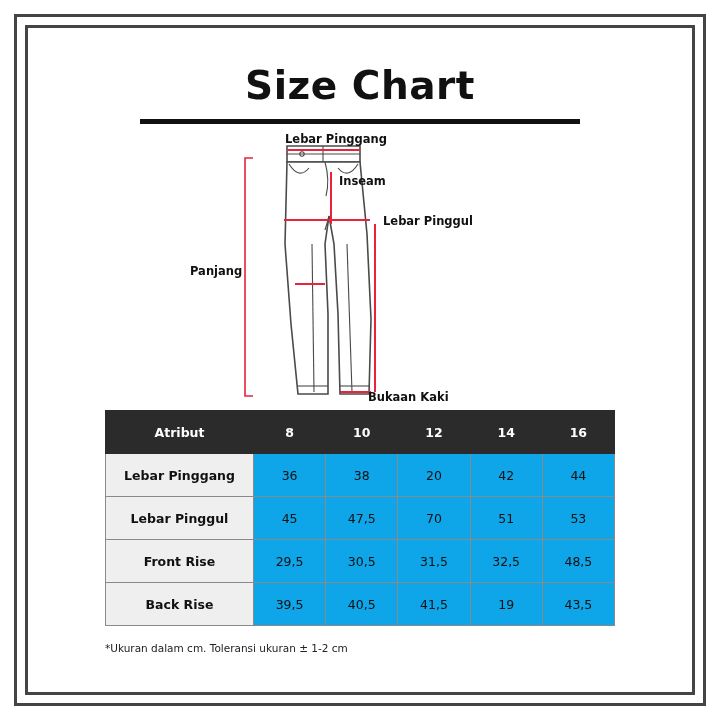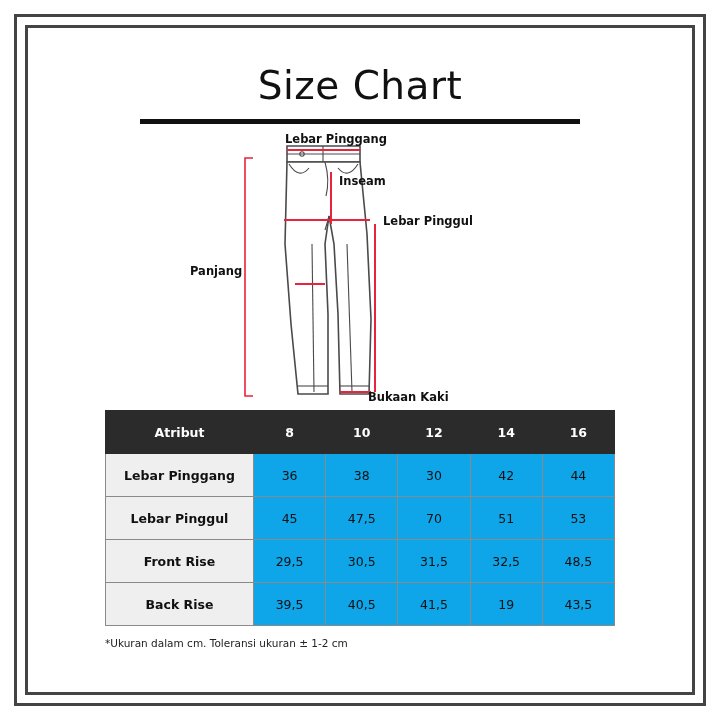--- a/index.html
+++ b/index.html
@@ -44,21 +44,21 @@
     position: absolute;
     left: 40px;
     top: 40px;
     right: 40px;
     bottom: 40px;
   }
 
   .title {
     text-align: center;
     font-size: 39px;
-    font-weight: normal;
+    font-weight: bold;
     letter-spacing: 0.5px;
     margin-top: 23px;
     color: #111111;
     font-family: "DejaVu Sans", sans-serif;
   }
   .title-rule {
     width: 440px;
     height: 5px;
     background: #111111;
     margin: 11px auto 0 auto;
@@ -118,21 +118,21 @@
     font-size: 12.5px;
     color: #111111;
   }
   table.size-table tbody td.val {
     background: #0ea5e9;
     color: #111111;
     font-size: 12.5px;
   }
   col.attr-col { width: 148px; }
   .footnote {
-    margin-top: 11px;
+    margin-top: 16px;
     font-size: 10.5px;
     color: #222222;
     font-family: "DejaVu Sans", sans-serif;
   }
 </style>
 </head>
 <body>
 
 <div class="page">
 
@@ -233,21 +233,21 @@
             <th>12</th>
             <th>14</th>
             <th>16</th>
           </tr>
         </thead>
         <tbody>
           <tr>
             <td class="attr">Lebar Pinggang</td>
             <td class="val">36</td>
             <td class="val">38</td>
-            <td class="val">30</td>
+            <td class="val">20</td>
             <td class="val">42</td>
             <td class="val">44</td>
           </tr>
           <tr>
             <td class="attr">Lebar Pinggul</td>
             <td class="val">45</td>
             <td class="val">47,5</td>
             <td class="val">70</td>
             <td class="val">51</td>
             <td class="val">53</td>

